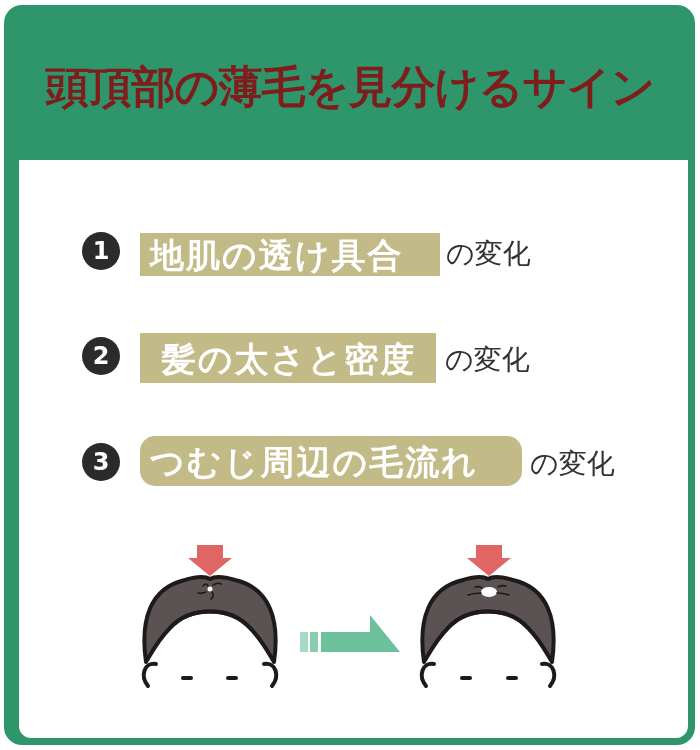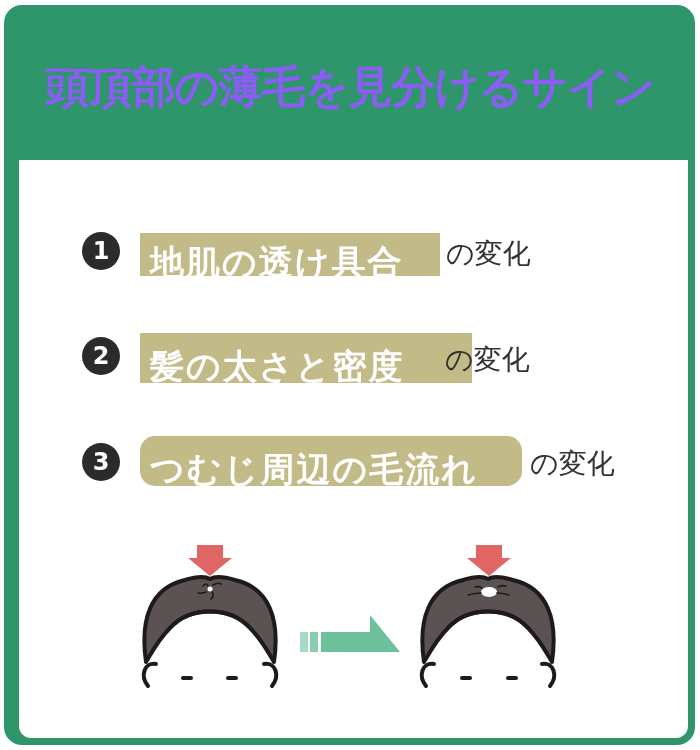--- a/index.html
+++ b/index.html
@@ -10,32 +10,32 @@
     .frame {
       position: absolute; left: 4px; top: 5px; width: 691px; height: 740px;
       background: #2f956a; border-radius: 18px;
     }
     .inner {
       position: absolute; left: 15px; top: 155px; width: 669px; height: 578px;
       background: #ffffff; border-radius: 0 0 12px 12px;
     }
     .title {
       position: absolute; left: 15px; top: 52px; width: 670px; height: 70px;
-      text-align: center; color: #8b5cf6; font-weight: bold; font-size: 44px;
+      text-align: center; color: #7f1d1d; font-weight: bold; font-size: 44px;
       line-height: 70px; letter-spacing: -1px; white-space: nowrap;
     }
     .num {
       position: absolute; left: 82px; width: 38px; height: 38px; border-radius: 50%;
       background: #2b2b2b; color: #ffffff; font-weight: bold; font-size: 24px;
       text-align: center; line-height: 38px;
     }
     .hl {
       position: absolute; left: 140px; background: #c2ba87; color: #ffffff;
       font-weight: bold; font-size: 34px; white-space: nowrap; letter-spacing: 2px;
-      padding: 8px 8px 0 10px; box-sizing: border-box;
+      padding: 1px 8px 0 10px; box-sizing: border-box;
     }
     .suffix {
       position: absolute; color: #333333; font-size: 28px; white-space: nowrap;
     }
     .illus { position: absolute; left: 0; top: 0; width: 700px; height: 750px; }
   </style>
 </head>
 <body>
 
 <div class="frame">
@@ -45,21 +45,21 @@
 <div class="title">頭頂部の薄毛を見分けるサイン</div>
 
 <div>
   <div class="num" style="top:232px;">1</div>
   <div class="hl" style="top:233px; height:43px; line-height:43px; width:300px;">地肌の透け具合</div>
   <div class="suffix" style="left:446px; top:234px; line-height:40px;">の変化</div>
 </div>
 
 <div>
   <div class="num" style="top:337px;">2</div>
-  <div class="hl" style="top:333px; height:50px; line-height:50px; width:332px;">髪の太さと密度</div>
+  <div class="hl" style="top:333px; height:50px; line-height:50px; width:296px;text-align:center;">髪の太さと密度</div>
   <div class="suffix" style="left:445px; top:340px; line-height:40px;">の変化</div>
 </div>
 
 <div>
   <div class="num" style="top:443px;">3</div>
   <div class="hl" style="top:436px; height:50px; line-height:50px; width:382px;border-radius:15px;">つむじ周辺の毛流れ</div>
   <div class="suffix" style="left:530px; top:444px; line-height:40px;">の変化</div>
 </div>
 
 <svg class="illus" viewBox="0 0 700 750">

